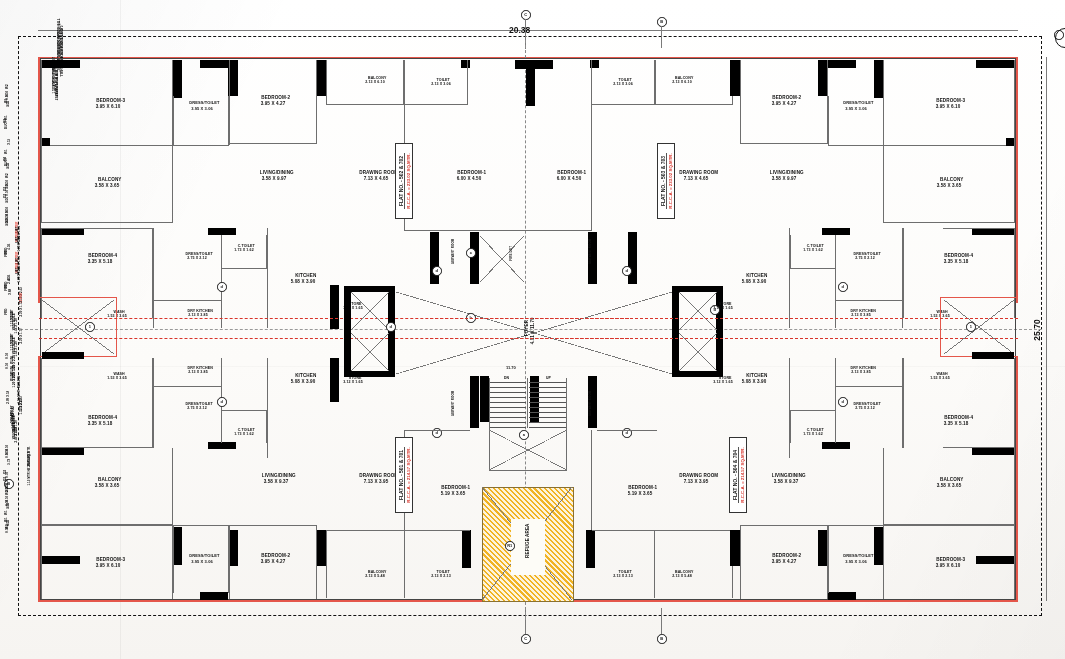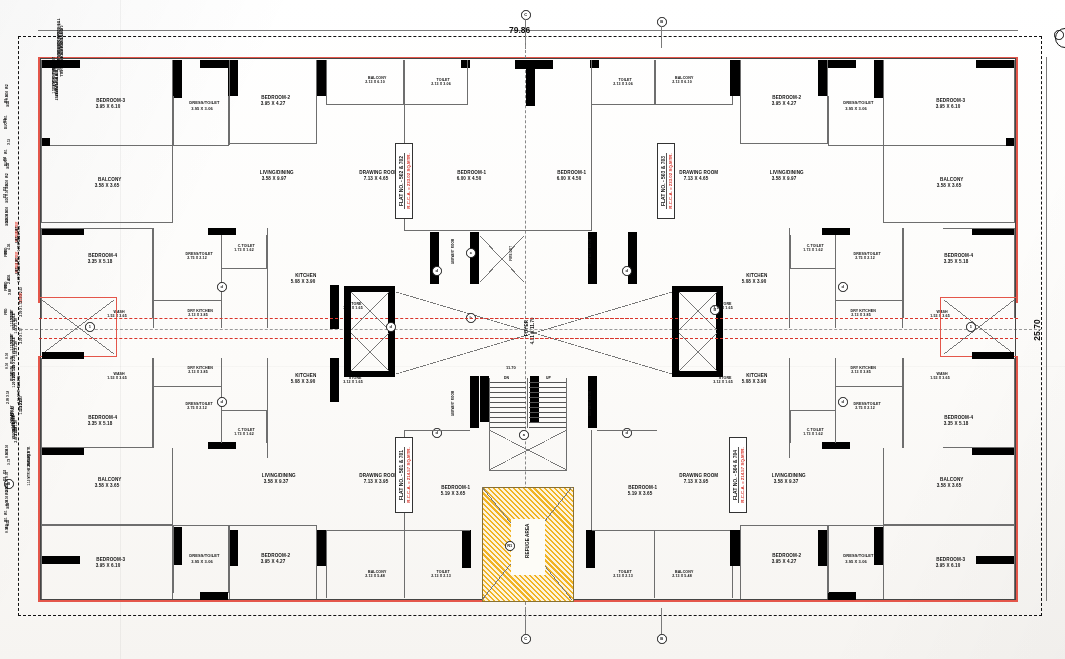--- a/index.html
+++ b/index.html
@@ -80,21 +80,21 @@
   <div class="dash-out" style="left:18px;top:36px;width:1022px;height:578px;border-color:#111;"></div>
 
   <div class="redline" style="left:38px;top:57px;width:980px;height:1.6px;"></div>
   <div class="redline" style="left:38px;top:600px;width:980px;height:1.6px;"></div>
   <div class="redline" style="left:38px;top:57px;width:1.6px;height:246px;"></div>
   <div class="redline" style="left:38px;top:356px;width:1.6px;height:245px;"></div>
   <div class="redline" style="left:1016px;top:57px;width:1.6px;height:246px;"></div>
   <div class="redline" style="left:1016px;top:356px;width:1.6px;height:245px;"></div>
 
   <div class="thinline" style="left:38px;top:30px;width:980px;height:.7px;"></div>
-  <div class="bigdim" style="left:509px;top:25px;">79.86</div>
+  <div class="bigdim" style="left:509px;top:25px;">20.38</div>
   <div class="bub sm" style="left:521px;top:10px;">C</div>
   <div class="bub sm" style="left:657px;top:17px;">B</div>
   <div class="thinline" style="left:525px;top:19px;width:.7px;height:30px;"></div>
   <div class="thinline" style="left:661px;top:26px;width:.7px;height:22px;"></div>
 
   <div class="thinline" style="left:1046px;top:57px;width:.7px;height:544px;"></div>
   <div class="bigdim v" style="left:1026px;top:325px;">25.70</div>
   <div class="bub sm" style="left:1054px;top:30px;"></div>
 
   <div class="bub sm" style="left:4px;top:479px;">B</div>

